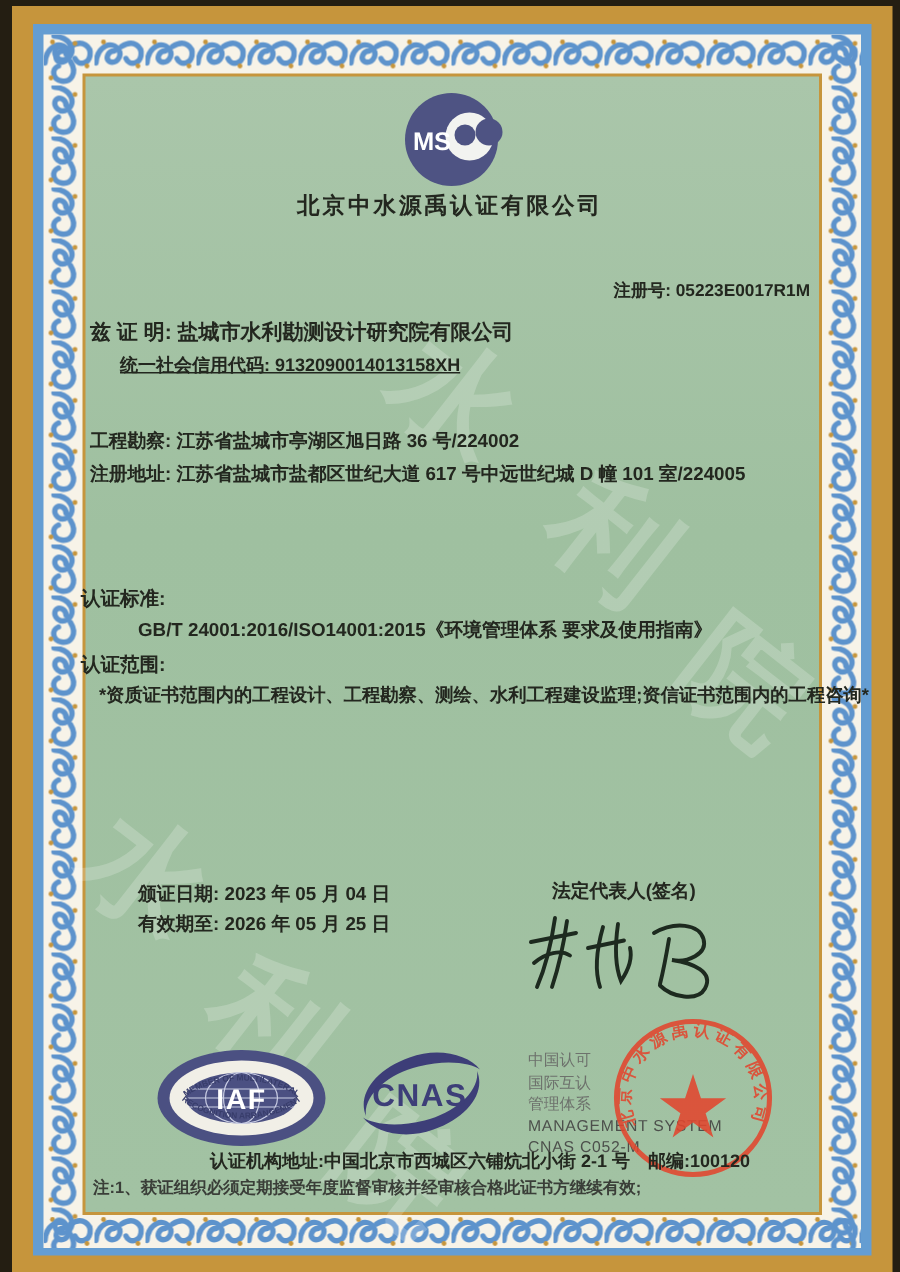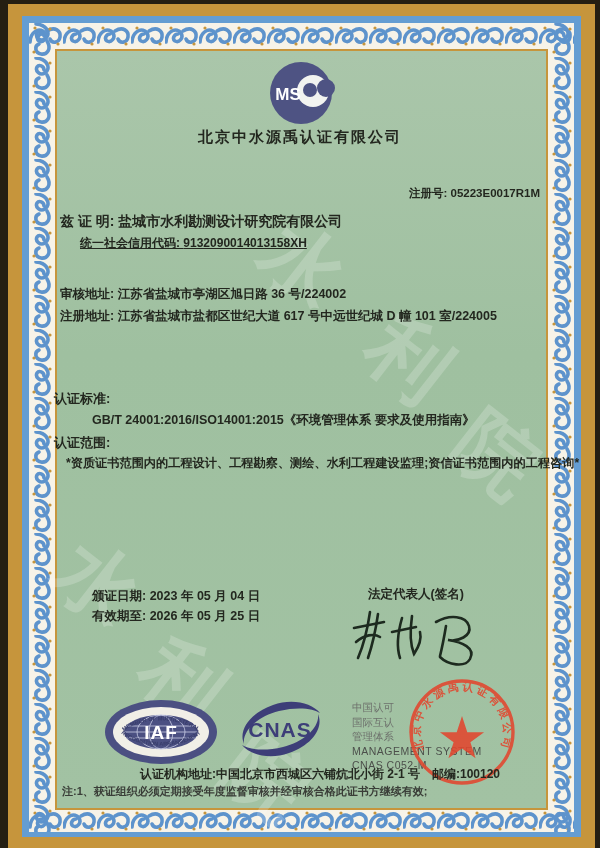--- a/index.html
+++ b/index.html
@@ -111,21 +111,21 @@
     <circle cx="44" cy="30" r="7" fill="#4e5383"></circle>
     <text x="22" y="40" text-anchor="middle" font-size="17" font-weight="bold" fill="#ffffff">MS</text>
   </svg>
 
   <div class="abs center ctext b issuer">北京中水源禹认证有限公司</div>
   <div class="abs ctext b regno"><span>注册号:</span> <span>05223E0017R1M</span></div>
 
   <div class="abs ctext b line1"><span>兹 证 明:</span> <span>盐城市水利勘测设计研究院有限公司</span></div>
   <div class="abs ctext b line2"><span>统一社会信用代码:</span> <span>9132090014013158XH</span></div>
 
-  <div class="abs ctext b addr1"><span>审核地址:</span> <span>江苏省盐城市亭湖区旭日路 36 号/224002</span></div>
+  <div class="abs ctext b addr1"><span>工程勘察:</span> <span>江苏省盐城市亭湖区旭日路 36 号/224002</span></div>
   <div class="abs ctext b addr2"><span>注册地址:</span> <span>江苏省盐城市盐都区世纪大道 617 号中远世纪城 D 幢 101 室/224005</span></div>
 
   <div class="abs ctext b stdlab">认证标准:</div>
   <div class="abs ctext b stdtxt">GB/T 24001:2016/ISO14001:2015《环境管理体系 要求及使用指南》</div>
   <div class="abs ctext b scopelab">认证范围:</div>
   <div class="abs ctext b scopetxt">*资质证书范围内的工程设计、工程勘察、测绘、水利工程建设监理;资信证书范围内的工程咨询*</div>
 
   <div class="abs ctext b date1"><span>颁证日期:</span> <span>2023 年 05 月 04 日</span></div>
   <div class="abs ctext b date2"><span>有效期至:</span> <span>2026 年 05 月 25 日</span></div>
   <div class="abs ctext b legal">法定代表人(签名)</div>

